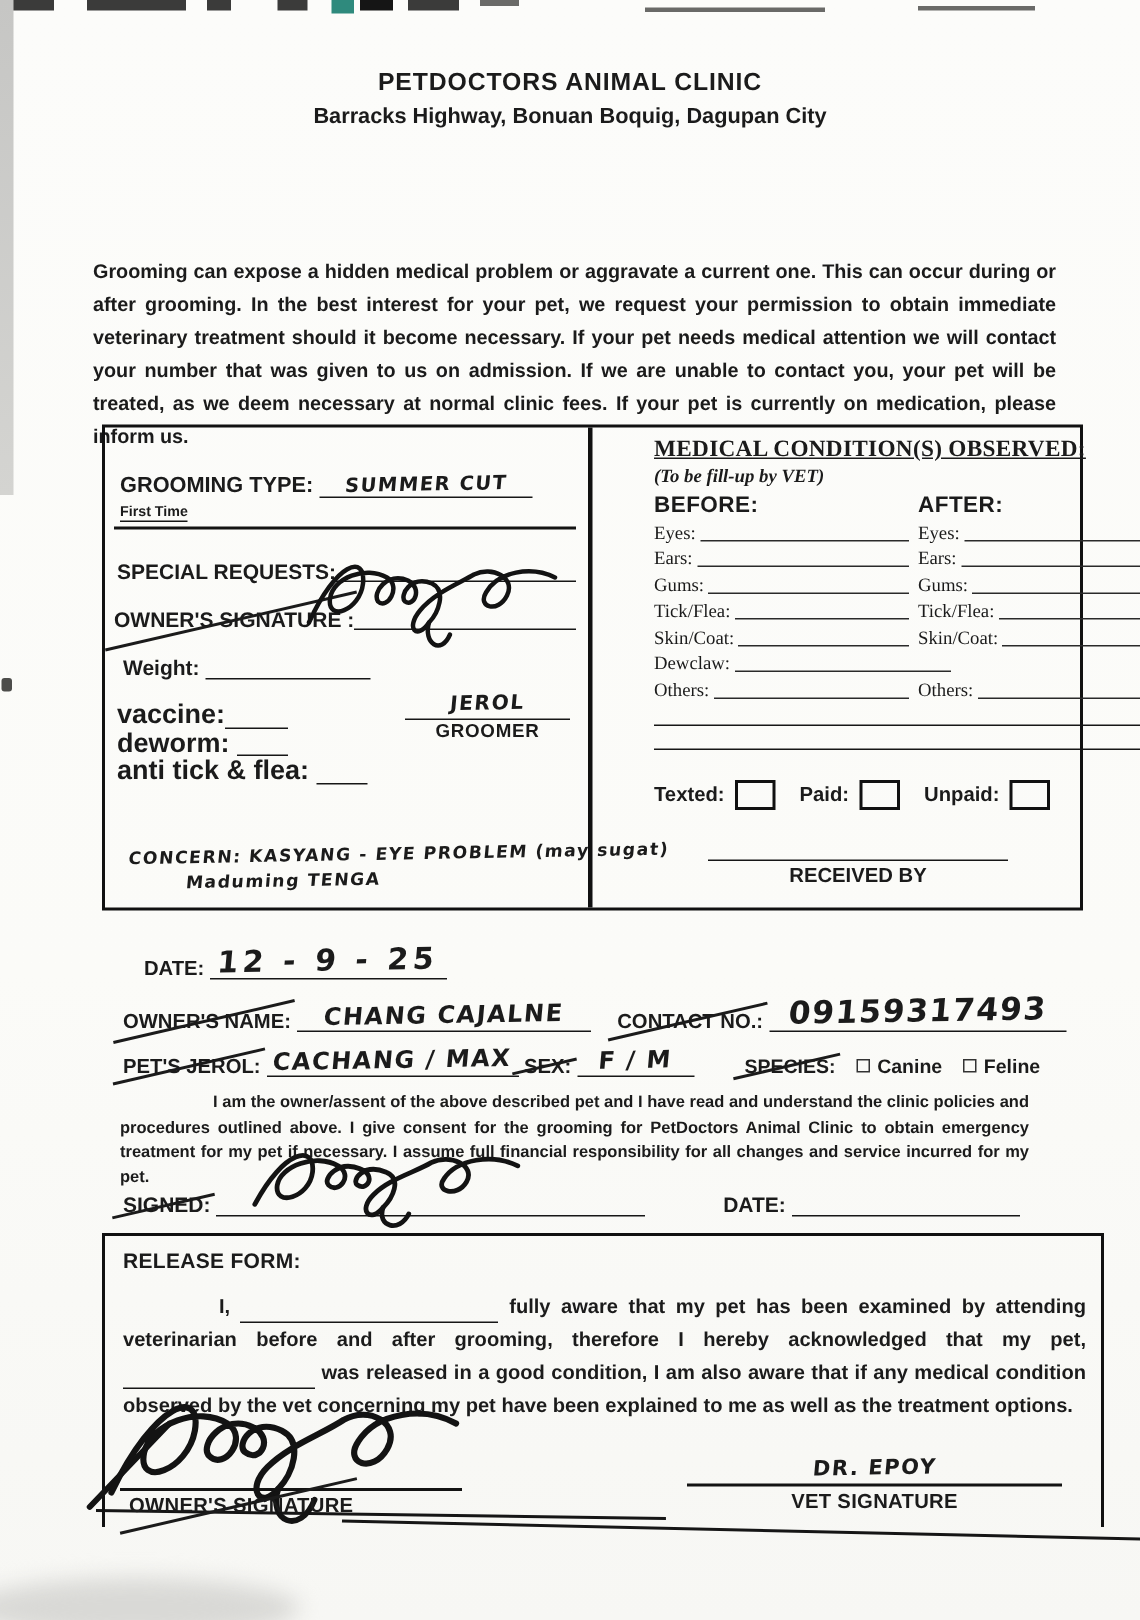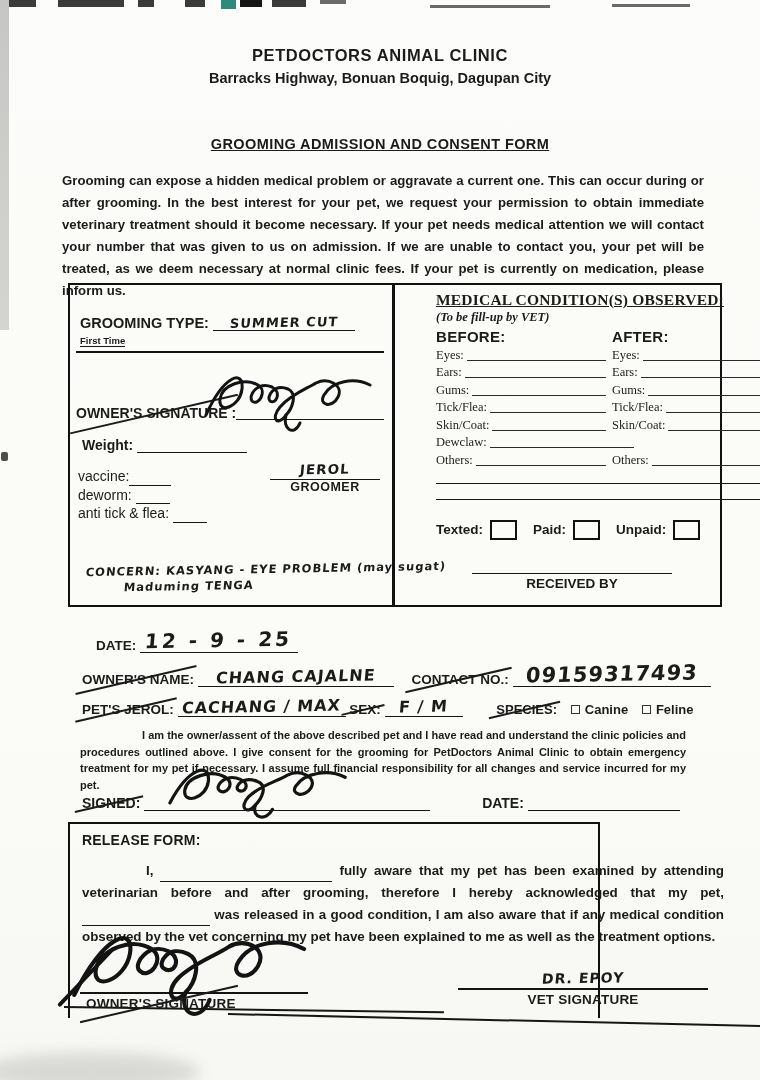--- a/index.html
+++ b/index.html
@@ -36,21 +36,21 @@
 
   .gt-row { position:absolute; left:10px; top:30px; width:306px; font-size:14.5px; font-weight:bold; }
   .gt-row .fill { width:142px; font-size:13px; }
   .first-time { font-size:9.5px; font-weight:bold; border-bottom:1.7px solid #161616; display:inline-block; }
   .lp-hr { position:absolute; left:6px; top:66px; width:308px; border-top:2.2px solid #131313; }
   .sr-row { position:absolute; left:8px; top:88px; width:306px; font-size:14px; font-weight:bold; display:flex; }
   .sr-row .blank { flex:1; }
   .os-row { position:absolute; left:6px; top:120px; width:308px; font-size:14px; font-weight:bold; display:flex; }
   .os-row .blank { flex:1; }
   .wt-row { position:absolute; left:12px; top:152px; font-size:14px; font-weight:bold; }
-  .vx-rows { position:absolute; left:8px; top:182px; font-size:14px; font-weight:normal; line-height:18.5px; }
+  .vx-rows { position:absolute; left:8px; top:182px; font-size:18px; font-weight:bold; line-height:18.5px; }
   .vx-rows .blank { height:12px; }
   .groomer { position:absolute; left:200px; top:176px; width:110px; text-align:center; }
   .groomer .name { font-size:13.5px; }
   .groomer .gline { border-top:1.7px solid #161616; margin-top:2px; }
   .groomer .glabel { font-size:12.5px; font-weight:bold; letter-spacing:.5px; }
   .concern { position:absolute; left:16px; top:276px; font-size:11.5px; line-height:17px; }
 
   .med-title { font-family:"Liberation Serif", serif; font-size:15.5px; font-weight:bold; text-decoration:underline; letter-spacing:.2px; }
   .med-sub { font-family:"Liberation Serif", serif; font-size:12.5px; font-weight:bold; font-style:italic; margin-top:1px; }
   .ba-row { display:flex; margin-top:3px; }
@@ -83,21 +83,21 @@
   .species-lbl { font-size:13px; }
   .species-opt { font-size:13px; font-weight:bold; }
 
   .consent { position:absolute; top:727px; left:80px; width:606px; font-size:11px; line-height:16.5px; font-weight:600; text-align:justify; text-indent:62px; }
   .signed-row { left:82px; top:795px; font-size:14px; }
   .signed-row .blank { width:286px; }
   .signed-row .date-blank { width:152px; }
   .sig-svg { position:absolute; pointer-events:none; }
 
   
-  .release-box { position:absolute; left:68px; top:822px; width:532px; height:196px; border:2.5px solid #111; border-bottom:none; }
+  .release-box { position:absolute; left:68px; top:822px; width:668px; height:196px; border:2.5px solid #111; border-bottom:none; }
   .rel-title { position:absolute; left:12px; top:8px; font-size:14px; font-weight:bold; letter-spacing:.2px; }
   .rel-para { position:absolute; left:12px; top:36px; width:642px; font-size:13.4px; line-height:22px; font-weight:600; text-align:justify; }
   .rel-para .blank { height:14px; }
   .owner-sig-block { position:absolute; left:10px; top:168px; width:228px; }
   .owner-sig-block .sline { border-top:2px solid #131313; }
   .owner-sig-block .slabel { font-size:13.5px; font-weight:bold; margin:2px 0 0 6px; letter-spacing:.2px; }
   .vet-sig-block { position:absolute; left:388px; top:146px; width:250px; text-align:center; }
   .vet-sig-block .vname { font-size:14px; letter-spacing:2px; }
   .vet-sig-block .sline { border-top:2px solid #131313; margin-top:2px; }
   .vet-sig-block .slabel { font-size:13.5px; font-weight:bold; margin-top:2px; letter-spacing:.2px; }
@@ -118,33 +118,36 @@
   <div class="artifact top-block top-thin" style="left:430px;width:120px;height:3px;top:5px;"></div>
   <div class="artifact top-block top-thin" style="left:612px;width:78px;height:3px;top:4px;"></div>
   <div class="artifact left-strip"></div>
   <div class="artifact left-dot"></div>
   <div class="artifact bottom-smudge"></div>
   <div class="edge-line" style="left:64px;top:1006px;width:380px;transform:rotate(0.8deg);"></div>
   <div class="edge-line" style="left:228px;top:1013px;width:534px;transform:rotate(1.3deg);"></div>
 
   <div class="clinic-name">PETDOCTORS ANIMAL CLINIC</div>
   <div class="clinic-address">Barracks Highway, Bonuan Boquig, Dagupan City</div>
-  <div class="form-title">GROOMING ADMISSION AND CONSENT FORM</div>
   <div class="intro">Grooming can expose a hidden medical problem or aggravate a current one. This can occur during or after grooming. In the best interest for your pet, we request your permission to obtain immediate veterinary treatment should it become necessary. If your pet needs medical attention we will contact your number that was given to us on admission. If we are unable to contact you, your pet will be treated, as we deem necessary at normal clinic fees. If your pet is currently on medication, please inform us.</div>
 
   <div class="main-box">
     <div class="divider"></div>
 
     <div class="lp">
       <div class="gt-row">
         <span>GROOMING TYPE:</span>
         <span class="fill"><span class="hand" style="font-size:13px;">SUMMER CUT</span></span>
         <span class="first-time">First Time</span>
       </div>
       <div class="lp-hr"></div>
+      <div class="sr-row">
+        <span>SPECIAL REQUESTS:</span>
+        <span class="blank"></span>
+      </div>
       <div class="os-row">
         <span class="slashed">OWNER'S SIGNATURE :</span>
         <span class="blank"></span>
       </div>
       <svg class="sig-svg" style="left:130px;top:78px;" width="190" height="78" viewBox="0 0 190 78">
         <path d="M6 52 C 24 12, 44 6, 42 26 C 40 44, 18 52, 20 36 C 22 22, 44 14, 58 22 C 68 28, 58 44, 52 38 C 48 32, 58 18, 72 24 C 82 29, 76 42, 70 38 C 66 34, 74 20, 88 26 C 98 31, 92 46, 86 52 C 78 64, 70 56, 80 44 C 90 32, 106 26, 116 20 C 128 14, 144 22, 138 34 C 132 46, 118 42, 124 32 C 132 18, 154 14, 170 22" fill="none" stroke="#131313" stroke-width="3" stroke-linecap="round"></path>
         <path d="M86 52 C 82 66, 94 74, 100 60" fill="none" stroke="#131313" stroke-width="3" stroke-linecap="round"></path>
       </svg>
       <div class="wt-row">
         <span>Weight:</span>

